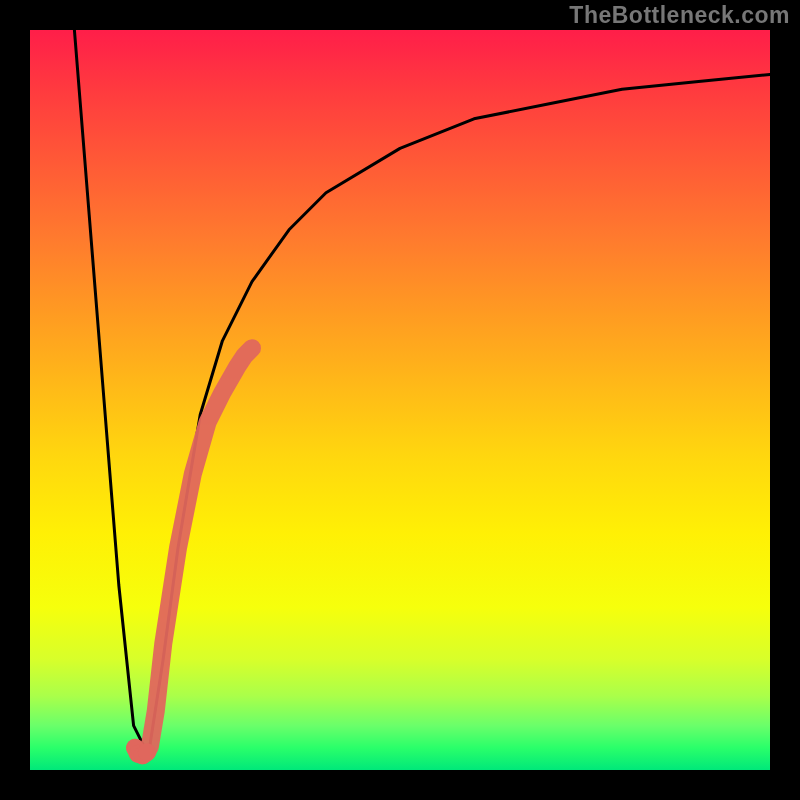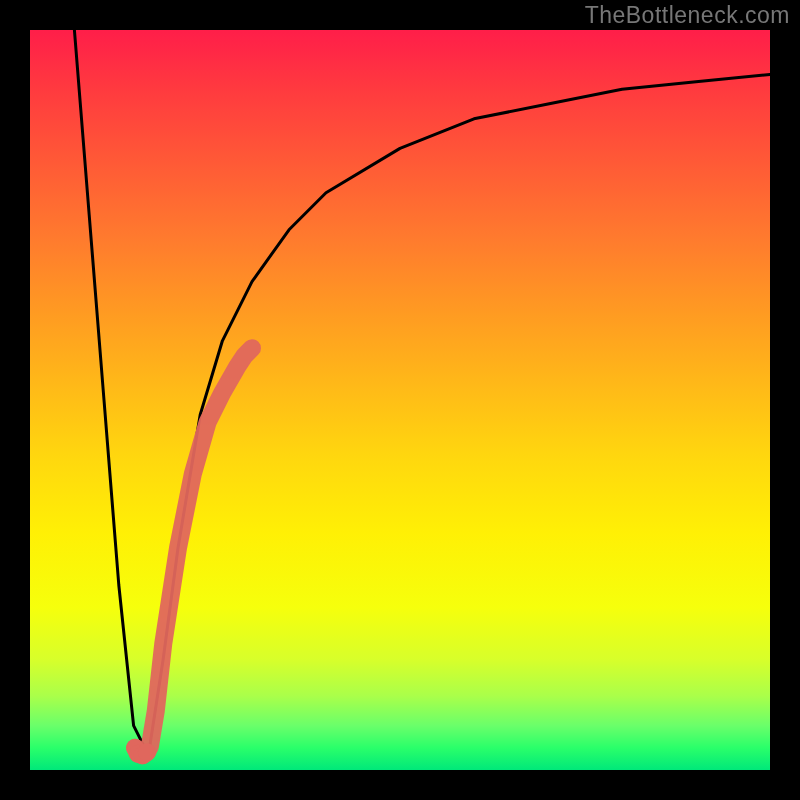--- a/index.html
+++ b/index.html
@@ -51,20 +51,21 @@
   }
   .watermark {
     position: absolute;
     top: 2px;
     right: 10px;
     font-family: Arial, Helvetica, sans-serif;
     font-size: 23px;
     color: #777;
     letter-spacing: 0.5px;
     user-select: none;
+    font-weight: bold;
   }
 </style>
 </head>
 <body>
 
 <div class="frame">
   <div class="plot">
     <svg class="curve" viewBox="0 0 740 740">
       <g id="curve-layer">
           <path d="M44.4 0.0 L59.2 185.0 L74.0 370.0 L88.8 555.0 L103.6 695.6 L118.4 725.2 L133.2 629.0 L148.0 518.0 L170.2 384.8 L192.4 310.8 L222.0 251.6 L259.0 199.8 L296.0 162.8 L370.0 118.4 L444.0 88.8 L518.0 74.0 L592.0 59.2 L666.0 51.8 L740.0 44.4" fill="none" stroke="#000000" stroke-width="3" stroke-linejoin="round" stroke-linecap="round"></path>

